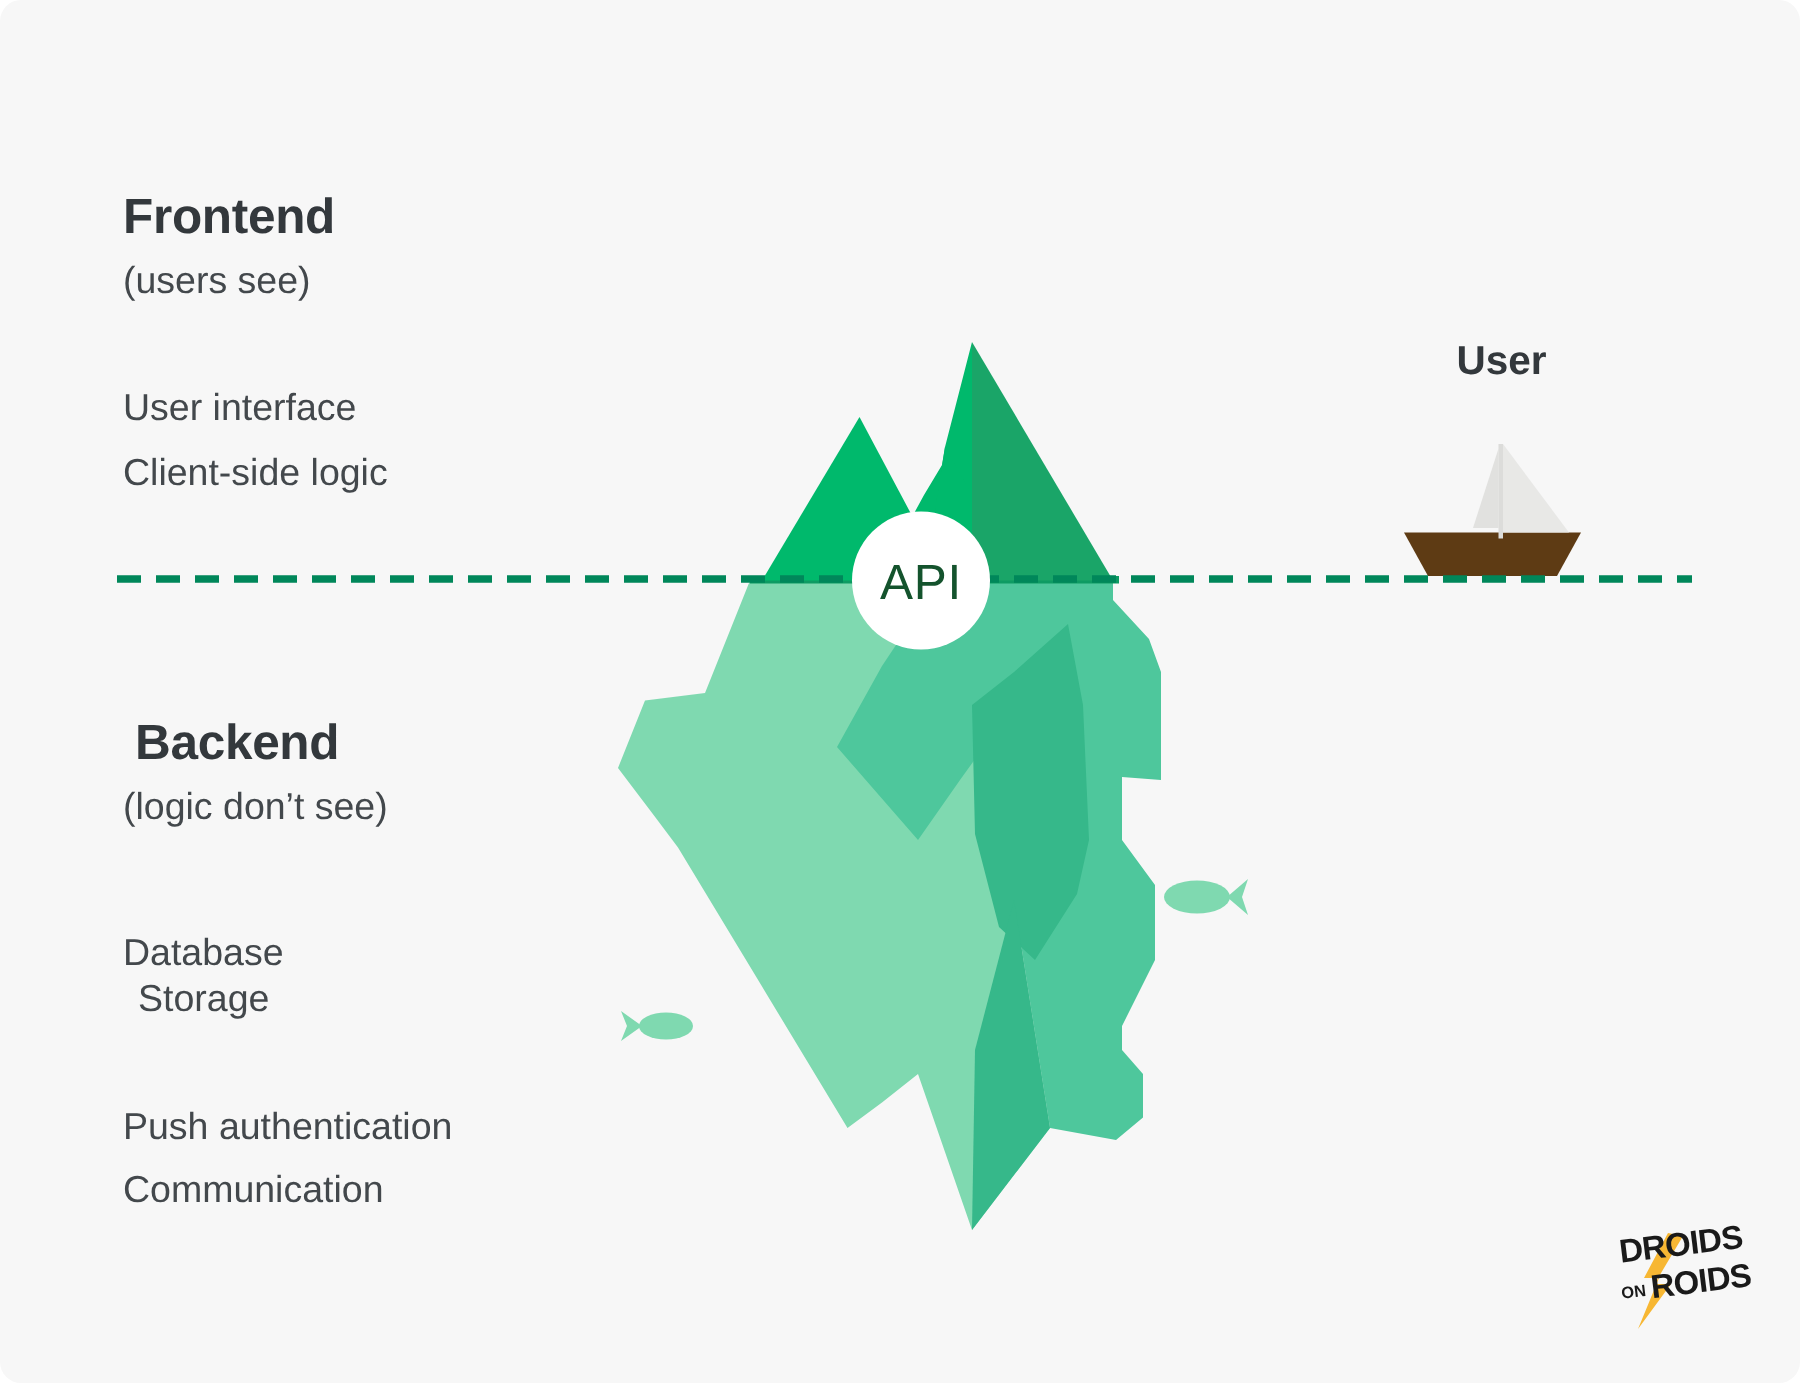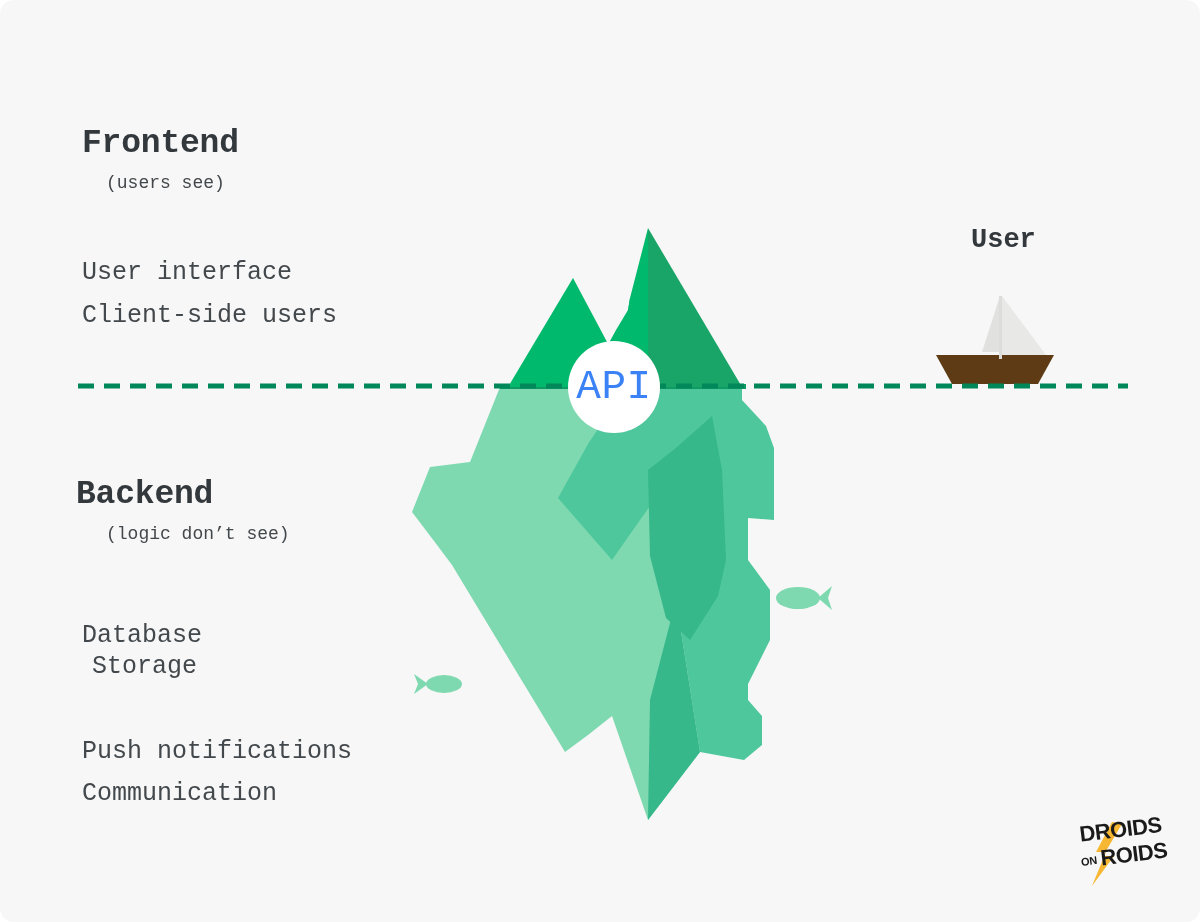--- a/index.html
+++ b/index.html
@@ -28,39 +28,37 @@
     display: block;
   }
 
   
   .txt-layer {
     position: absolute;
     left: 0; top: 0;
     width: 1009px;
     height: 922px;
     pointer-events: none;
-    font-family: Liberation Mono, monospace;
   }
   .txt-layer > * { pointer-events: auto; }
 
   .heading {
     position: absolute;
     font-size: 33px;
     font-weight: bold;
     color: #33383C;
     letter-spacing: -0.2px;
     white-space: nowrap;
   }
   .subheading {
     position: absolute;
-    font-size: 18px;
+    font-size: 25px;
     font-weight: normal;
     color: #43484C;
     white-space: nowrap;
-    margin-left: 24px;
   }
   .bullet {
     position: absolute;
     font-size: 25px;
     font-weight: normal;
     color: #43484C;
     white-space: nowrap;
   }
   .user-label {
     position: absolute;
@@ -69,21 +67,21 @@
     color: #33383C;
     white-space: nowrap;
     margin-left: 10px;
   }
 
   #frontend-title   { left: 82px;  top: 125px; }
   #frontend-sub     { left: 82px;  top: 173px; }
   #fe-item-0        { left: 82px;  top: 258px; text-align: right; }
   #fe-item-1        { left: 82px;  top: 301px; }
 
-  #backend-title    { left: 76px;  top: 476px; }
+  #backend-title    { left: 90px;  top: 476px; }
   #backend-sub      { left: 82px;  top: 524px; }
   #be-item-0        { left: 82px;  top: 609px; margin-top: 12px; }
   #be-item-1        { left: 92px;  top: 652px; }
   #be-item-2        { left: 82px;  top: 694px; }
   #be-item-3        { left: 82px;  top: 737px; }
   #be-item-4        { left: 82px;  top: 779px; }
 
   #user-title       { left: 961px; top: 225px; }
 
   
@@ -93,23 +91,23 @@
     top: 341px;
     width: 92px;
     height: 92px;
     border-radius: 50%;
     background: #FFFFFF;
     display: flex;
     align-items: center;
     justify-content: center;
   }
   #api-badge span {
-    font-size: 41px;
+    font-size: 33px;
     font-weight: normal;
-    color: #3b82f6;
+    color: #14532d;
     letter-spacing: 0.5px;
     line-height: 1;
   }
 </style>
 </head>
 <body>
 
 <div id="canvas">
 
   <svg id="art" viewBox="0 0 1200 922" xmlns="http://www.w3.org/2000/svg">
@@ -161,27 +159,27 @@
         <text x="18" y="46" font-family="'Liberation Sans', sans-serif" font-size="22" font-weight="bold" fill="#1A1A1A" letter-spacing="-0.5">ROIDS</text>
       </g>
     </g>
   </svg>
 
   <div class="txt-layer">
 
     <div class="heading" id="frontend-title">Frontend</div>
     <div class="subheading" id="frontend-sub">(users see)</div>
     <div class="bullet" id="fe-item-0">User interface</div>
-    <div class="bullet" id="fe-item-1">Client-side users</div>
+    <div class="bullet" id="fe-item-1">Client-side logic</div>
 
     <div class="heading" id="backend-title">Backend</div>
     <div class="subheading" id="backend-sub">(logic don’t see)</div>
     <div class="bullet" id="be-item-0">Database</div>
     <div class="bullet" id="be-item-1">Storage</div>
-    <div class="bullet" id="be-item-3">Push notifications</div>
+    <div class="bullet" id="be-item-3">Push authentication</div>
     <div class="bullet" id="be-item-4">Communication</div>
 
     <div class="user-label" id="user-title">User</div>
 
     <div id="api-badge">
       <span>API</span>
     </div>
   </div>
 </div>
 

